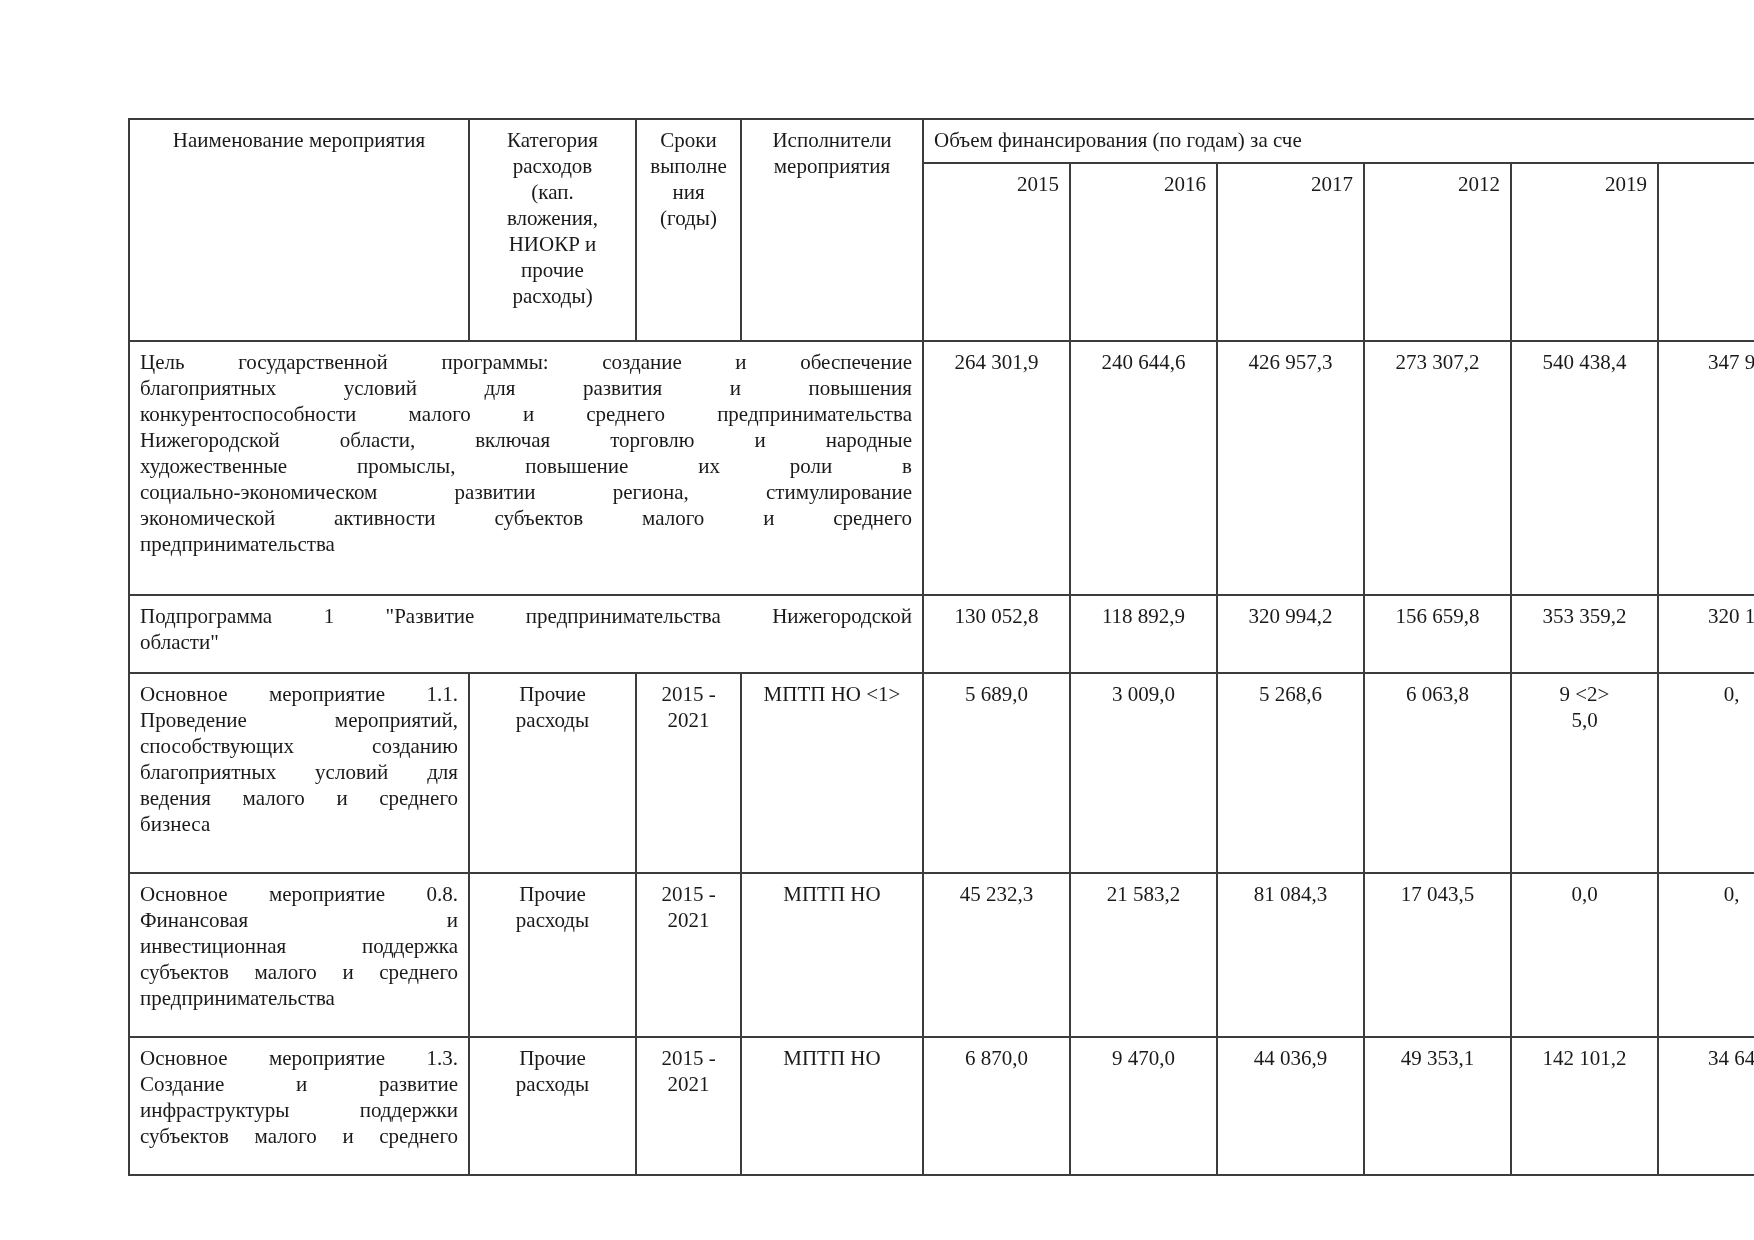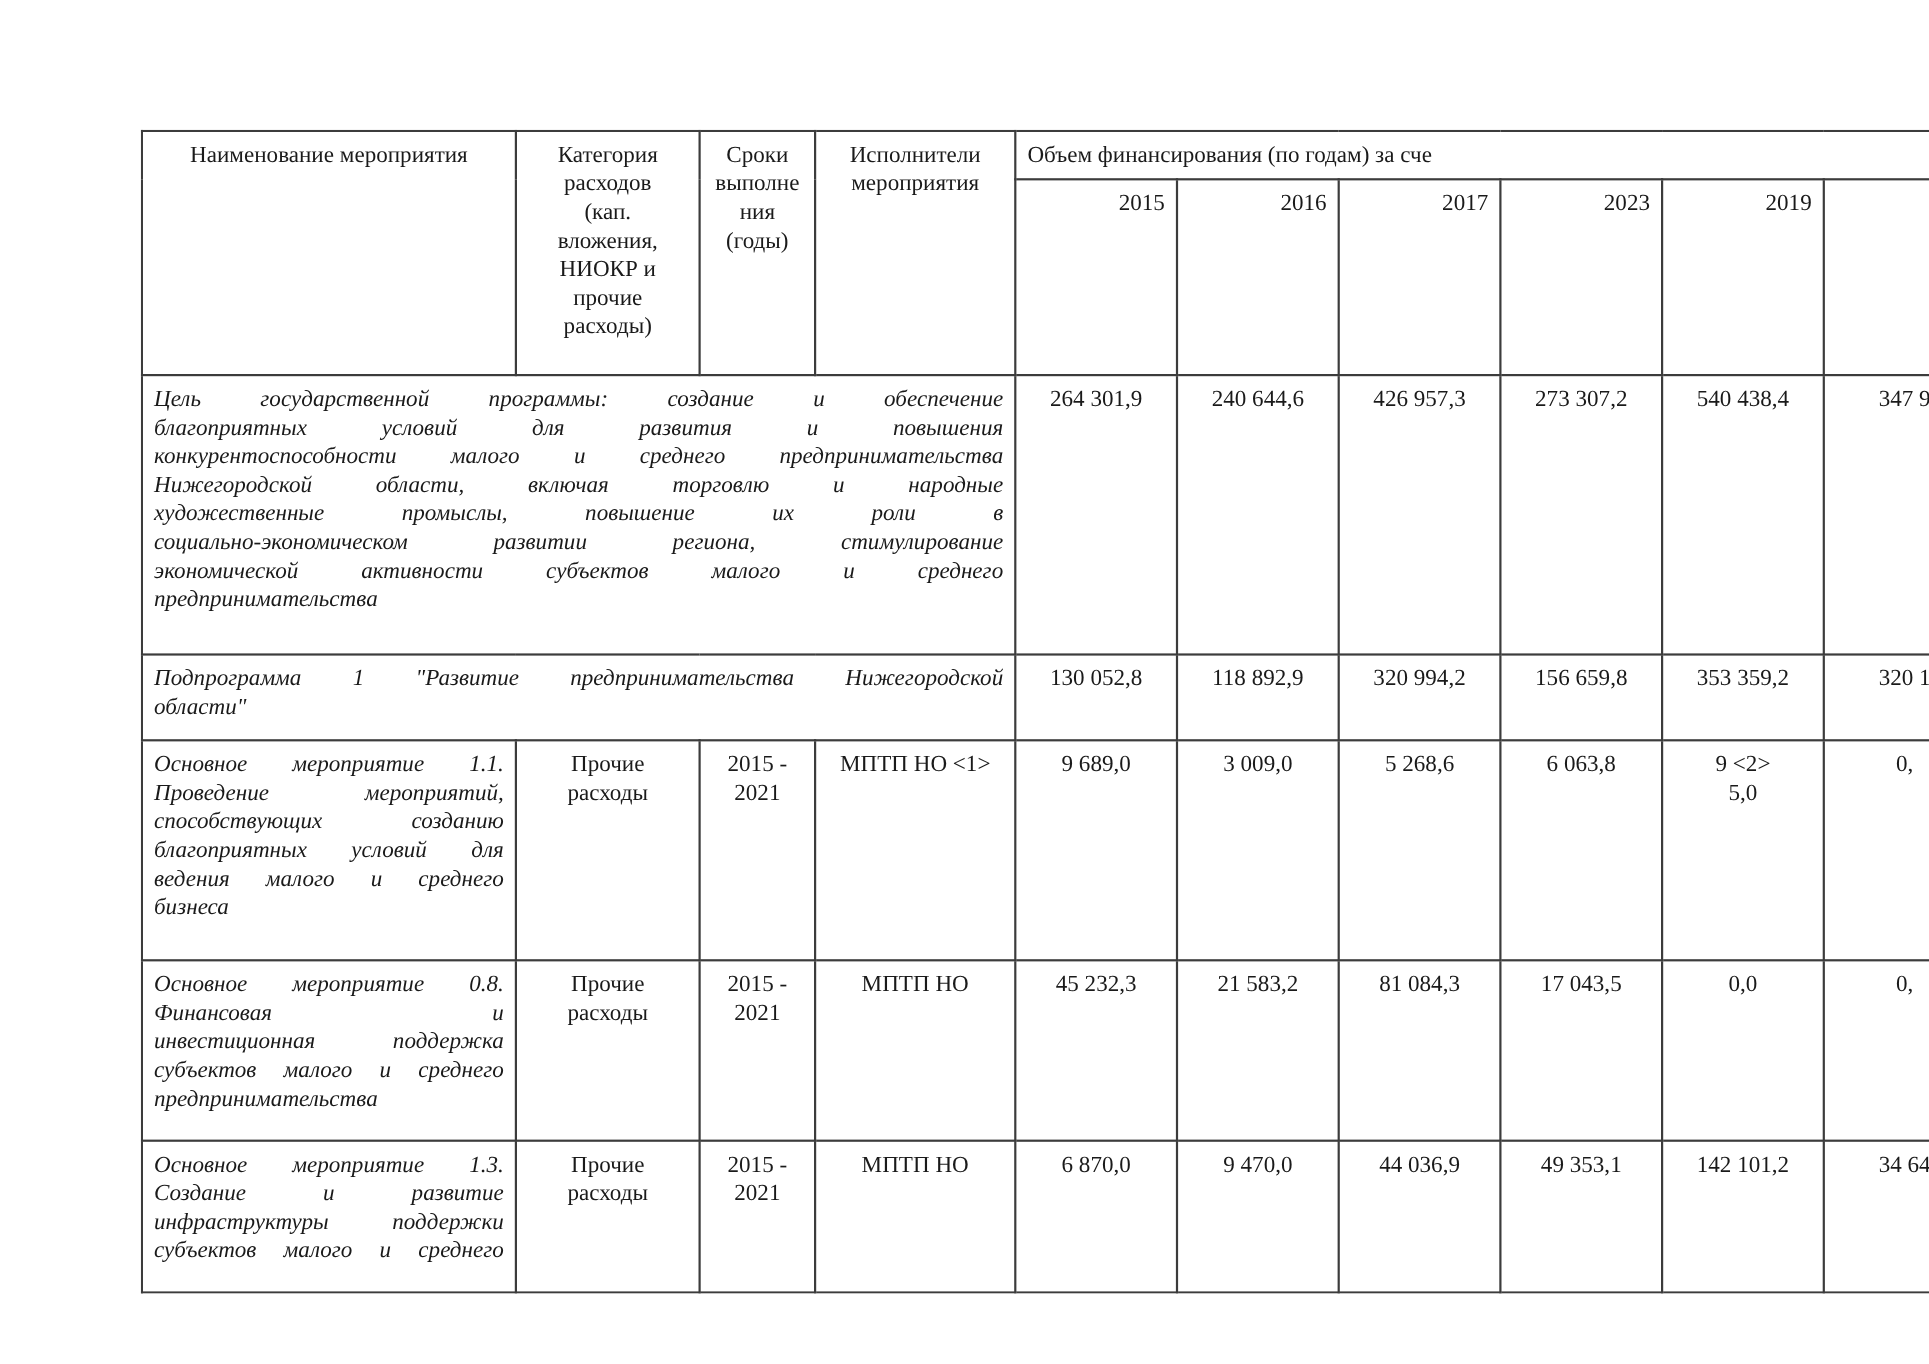--- a/index.html
+++ b/index.html
@@ -49,21 +49,20 @@
   }
   .year-cell {
     text-align: right;
     padding-top: 6px;
   }
   
   .name-cell {
     text-align: justify;
     text-align-last: justify;
     white-space: pre-line;
-    font-style: italic;
   }
   .center-cell {
     text-align: center;
   }
   .value-cell {
     text-align: center;
     white-space: pre-line;
     padding-left: 6px;
     padding-right: 6px;
     border-radius: 28px;
@@ -102,21 +101,21 @@
 ния
 (годы)</td>
       <td rowspan="2" class="hdr-center">Исполнители
 мероприятия</td>
       <td colspan="6" class="funding-group">Объем финансирования (по годам) за сче</td>
     </tr>
     <tr style="height:178px">
       <td class="year-cell">2015</td>
       <td class="year-cell">2016</td>
       <td class="year-cell">2017</td>
-      <td class="year-cell">2023</td>
+      <td class="year-cell">2012</td>
       <td class="year-cell">2019</td>
       <td class="year-cell">202</td>
     </tr>
 
     <tr style="height:254px">
       <td colspan="4" class="name-cell">Цель государственной программы: создание и обеспечение
 благоприятных условий для развития и повышения
 конкурентоспособности малого и среднего предпринимательства
 Нижегородской области, включая торговлю и народные
 художественные промыслы, повышение их роли в
@@ -145,21 +144,21 @@
     <tr style="height:200px">
       <td class="name-cell">Основное мероприятие 1.1.
 Проведение мероприятий,
 способствующих созданию
 благоприятных условий для
 ведения малого и среднего
 бизнеса</td>
       <td class="center-cell">Прочие расходы</td>
       <td class="center-cell">2015 - 2021</td>
       <td class="center-cell">МПТП НО &lt;1&gt;</td>
-      <td class="value-cell">9 689,0</td>
+      <td class="value-cell">5 689,0</td>
       <td class="value-cell">3 009,0</td>
       <td class="value-cell">5 268,6</td>
       <td class="value-cell">6 063,8</td>
       <td class="value-cell">9 &lt;2&gt;
 5,0</td>
       <td class="value-cell">0,</td>
     </tr>
 
     <tr style="height:164px">
       <td class="name-cell">Основное мероприятие 0.8.

